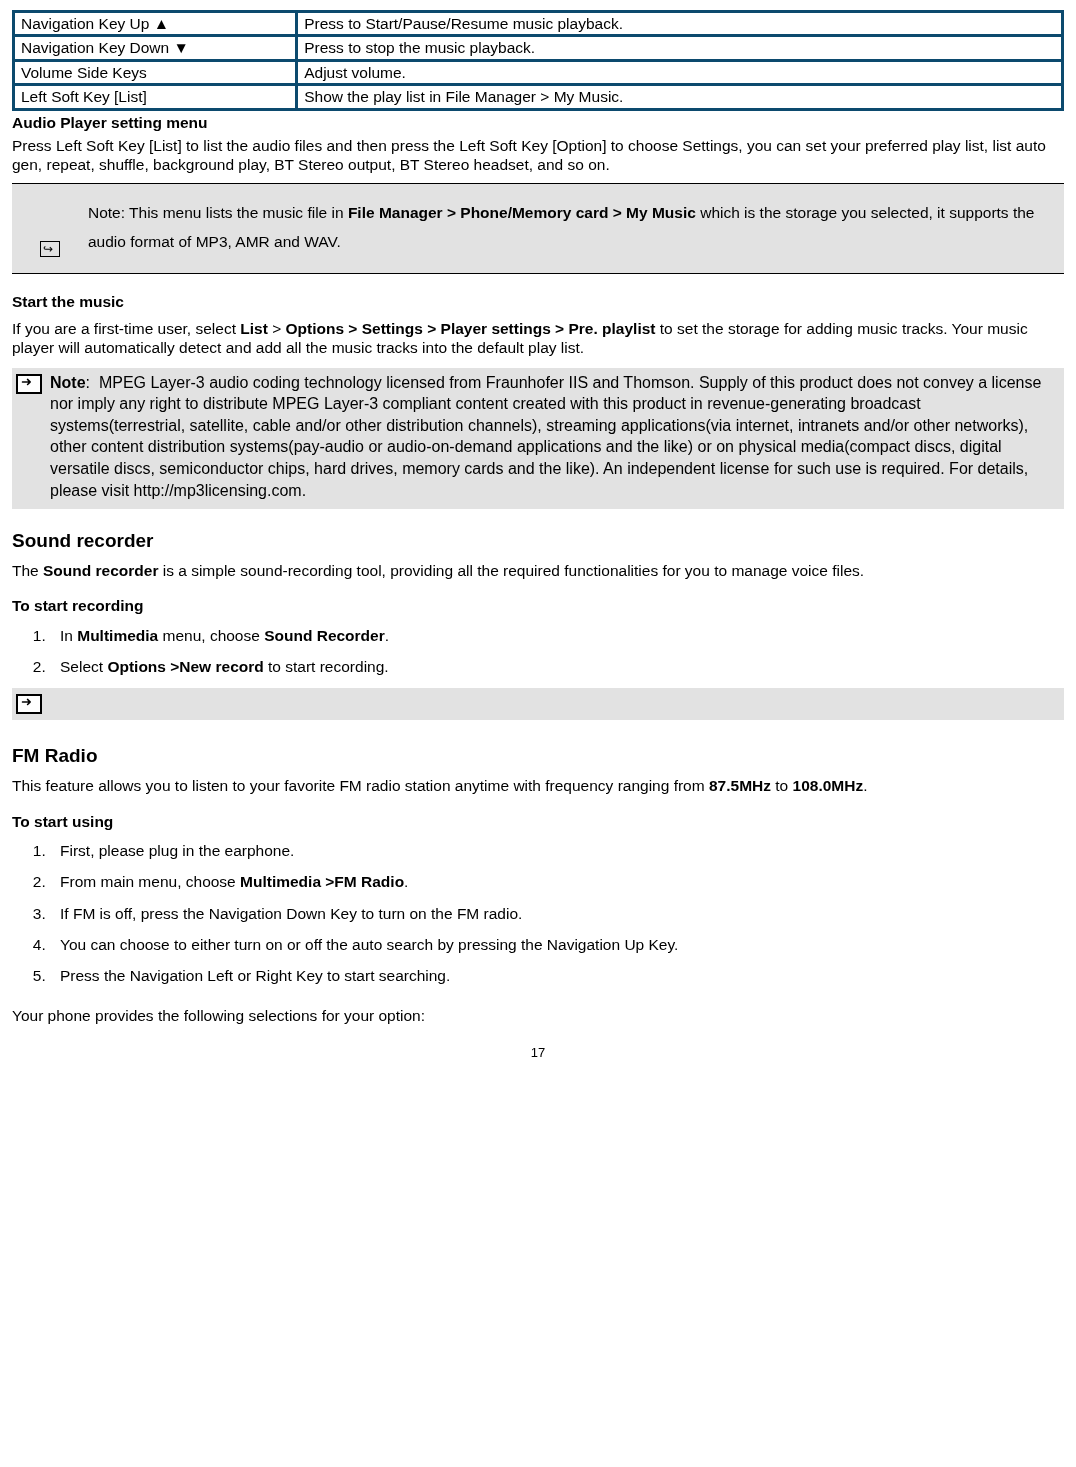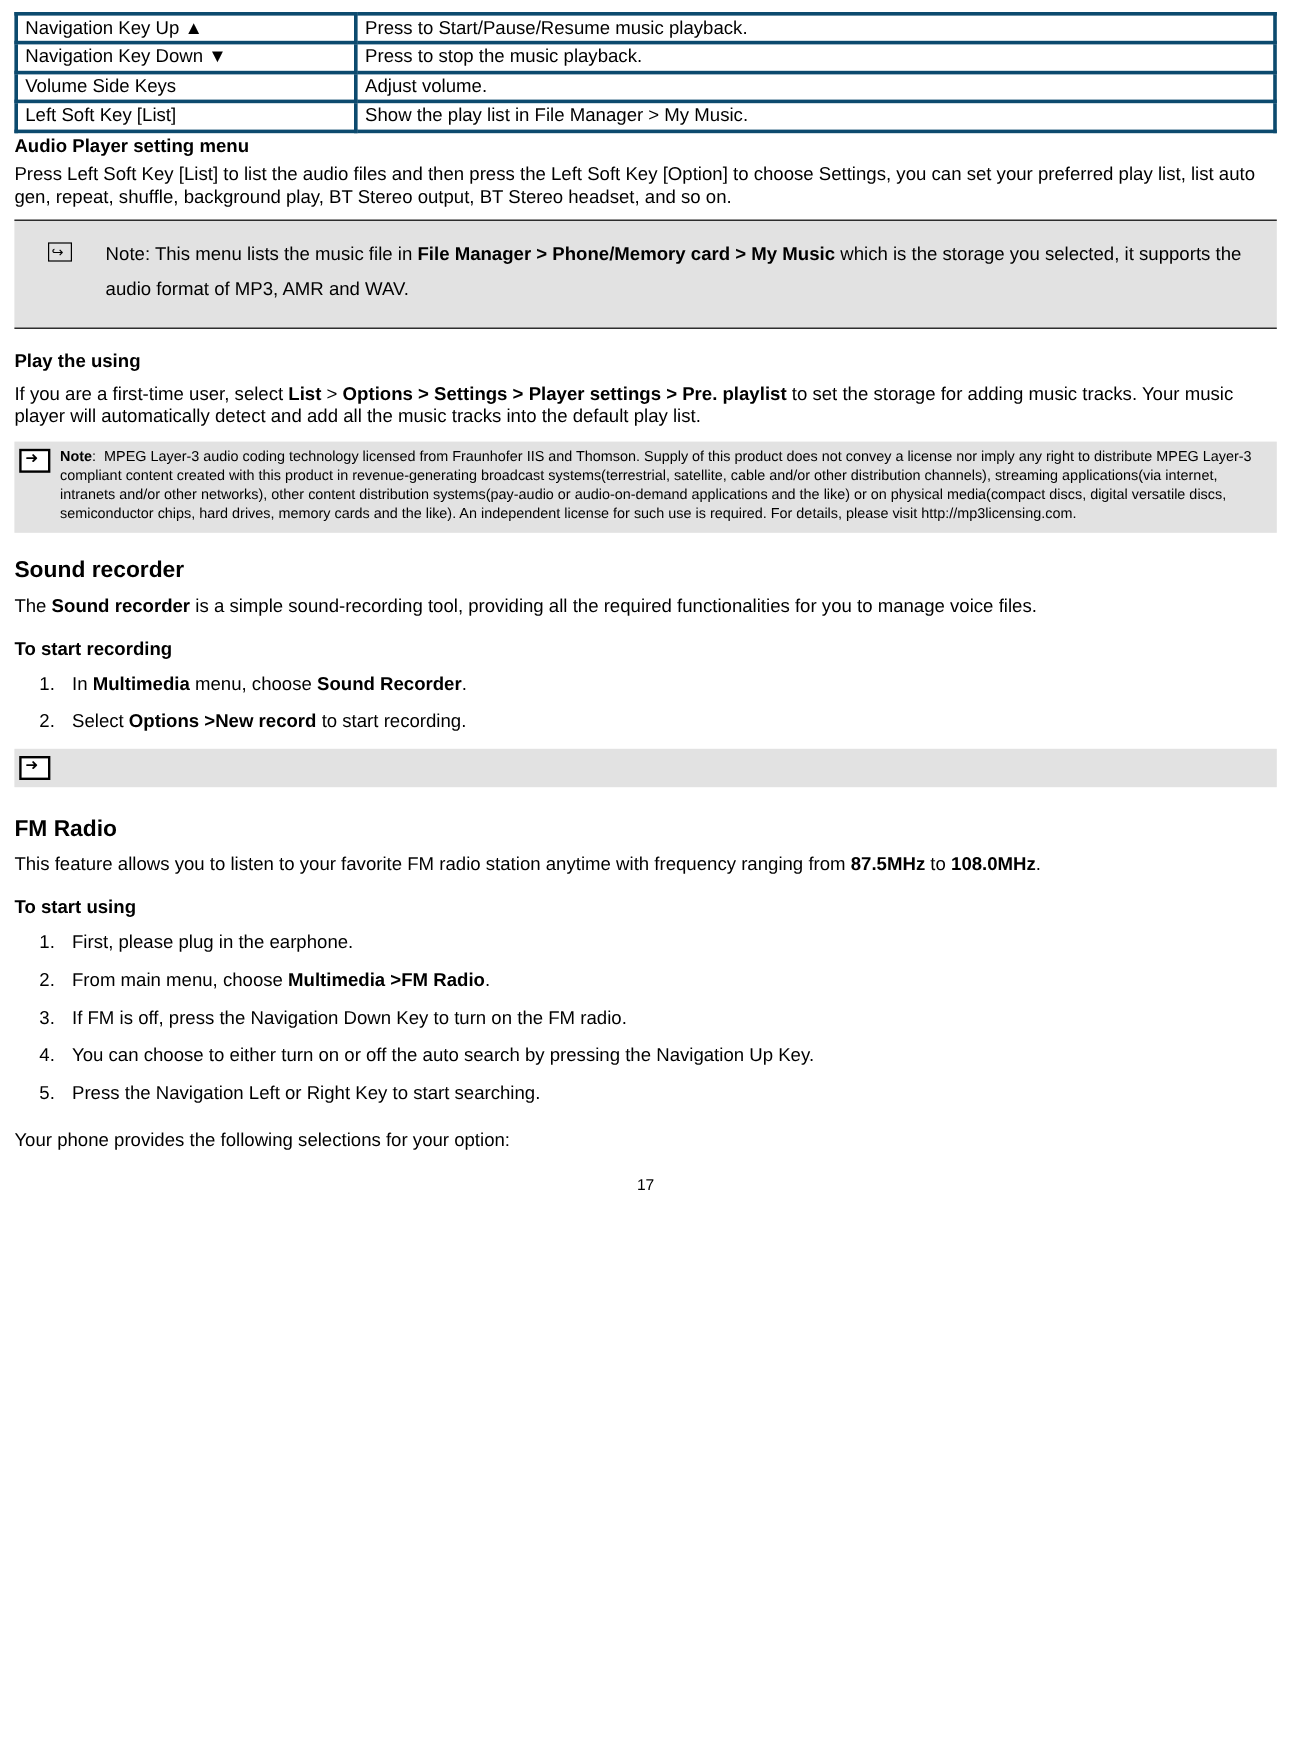--- a/index.html
+++ b/index.html
@@ -26,21 +26,21 @@
   .bold { font-weight: bold; }
   .para { margin: 0 0 4px 0; }
   .notebox {
     background: #e2e2e2;
     border-top: 1px solid #000;
     border-bottom: 1px solid #000;
     margin: 8px 0 18px 0;
     padding: 14px 18px 16px 28px;
     line-height: 1.9;
   }
-  .notebox-inner { display: flex; align-items: flex-start; }
+  .notebox-inner { display: flex; align-items: flex-end; }
   .note-icon {
     display: inline-block;
     width: 18px; height: 14px;
     border: 1px solid #000;
     margin-right: 28px;
     position: relative;
     flex-shrink: 0;
     margin-top: 4px;
   }
   .note-icon::after {
@@ -49,21 +49,21 @@
     left: 2px; top: -4px;
     font-size: 12px;
   }
   .section-h { font-weight: bold; margin: 16px 0 8px 0; }
   .section-h.big { font-size: 19px; margin-top: 20px; }
   .bodytext { margin: 0 0 10px 0; line-height: 1.25; }
   .notebox2 {
     background: #e2e2e2;
     margin: 6px 0 18px 0;
     padding: 4px 4px 8px 4px;
-    font-size: 12px;
+    font-size: 16px;
     display: flex;
     align-items: flex-start;
   }
   .note-icon2 {
     display: inline-block;
     width: 22px; height: 16px;
     border: 2px solid #000;
     margin-right: 8px;
     position: relative;
     flex-shrink: 0;
@@ -126,21 +126,21 @@
 
 <div class="notebox">
   <div class="notebox-inner">
     <span class="note-icon"></span>
     <span>
       <span>Note: This menu lists the music file in </span><span class="bold">File Manager &gt; Phone/Memory card &gt; My Music</span><span> which is the storage you selected, it supports the audio format of MP3, AMR and WAV.</span>
     </span>
   </div>
 </div>
 
-<div class="section-h">Play the using</div>
+<div class="section-h">Start the music</div>
 <p class="bodytext">
   <span>If you are a first-time user, select </span><span class="bold">List</span><span> &gt; </span><span class="bold">Options &gt; Settings &gt; Player settings &gt; Pre. playlist</span><span> to set the storage for adding music tracks. Your music player will automatically detect and add all the music tracks into the default play list.</span>
 </p>
 
 <div class="notebox2">
   <span class="note-icon2"></span>
   <div class="content">
     <span class="bold">Note</span><span>:</span>&nbsp;&nbsp;<span>MPEG Layer-3 audio coding technology licensed from Fraunhofer IIS and Thomson. Supply of this product does not convey a license nor imply any right to distribute MPEG Layer-3 compliant content created with this product in revenue-generating broadcast systems(terrestrial, satellite, cable and/or other distribution channels), streaming applications(via internet, intranets and/or other networks), other content distribution systems(pay-audio or audio-on-demand applications and the like) or on physical media(compact discs, digital versatile discs, semiconductor chips, hard drives, memory cards and the like). An independent license for such use is required. For details, please visit http://mp3licensing.com.</span>
   </div>
 </div>

